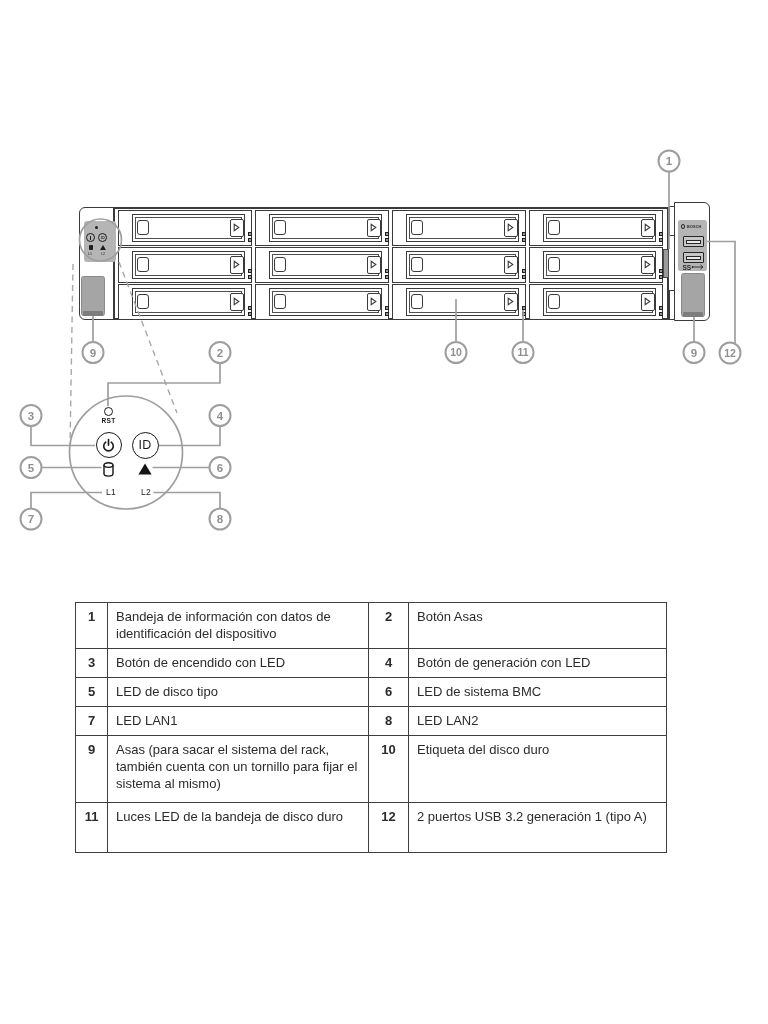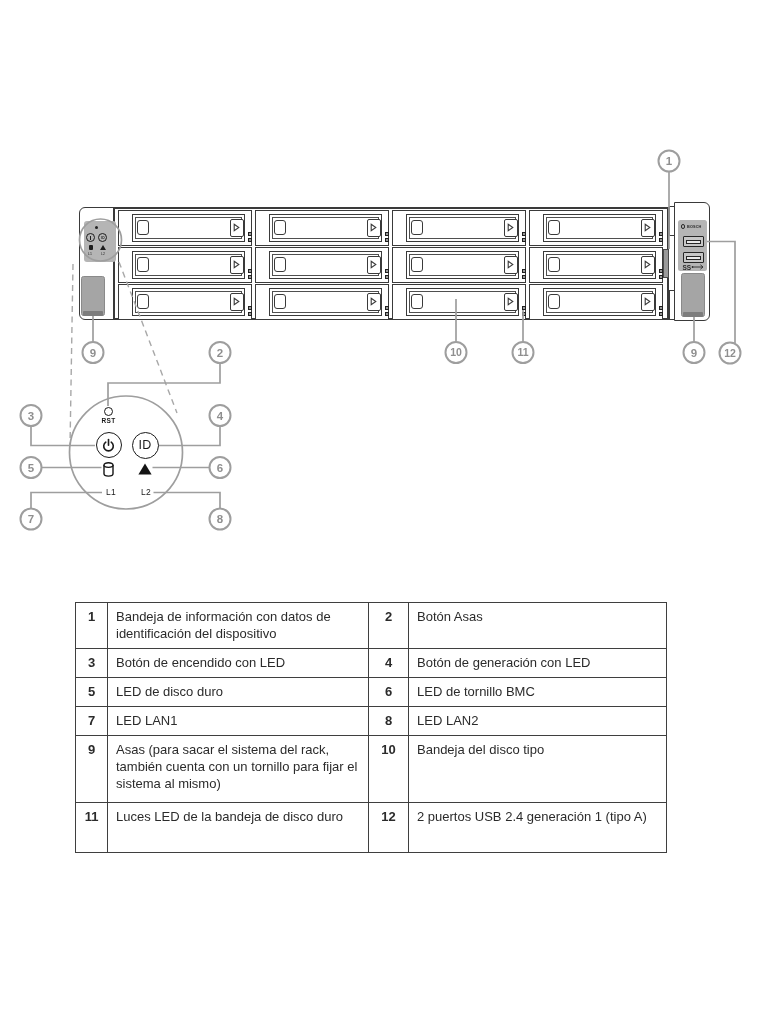--- a/index.html
+++ b/index.html
@@ -381,37 +381,37 @@
         <td>Botón Asas</td>
       </tr>
       <tr>
         <td class="num">3</td>
         <td>Botón de encendido con LED</td>
         <td class="num">4</td>
         <td>Botón de generación con LED</td>
       </tr>
       <tr>
         <td class="num">5</td>
-        <td>LED de disco duro</td>
+        <td>LED de disco tipo</td>
         <td class="num">6</td>
-        <td>LED de tornillo BMC</td>
+        <td>LED de sistema BMC</td>
       </tr>
       <tr>
         <td class="num">7</td>
         <td>LED LAN1</td>
         <td class="num">8</td>
         <td>LED LAN2</td>
       </tr>
       <tr>
         <td class="num">9</td>
         <td>Asas (para sacar el sistema del rack, también cuenta con un tornillo para fijar el sistema al mismo)</td>
         <td class="num">10</td>
-        <td>Bandeja del disco tipo</td>
+        <td>Etiqueta del disco duro</td>
       </tr>
       <tr>
         <td class="num">11</td>
         <td>Luces LED de la bandeja de disco duro</td>
         <td class="num">12</td>
-        <td>2 puertos USB 2.4 generación 1 (tipo A)</td>
+        <td>2 puertos USB 3.2 generación 1 (tipo A)</td>
       </tr>
     </tbody>
   </table>
 </div>
 
 </body></html>

